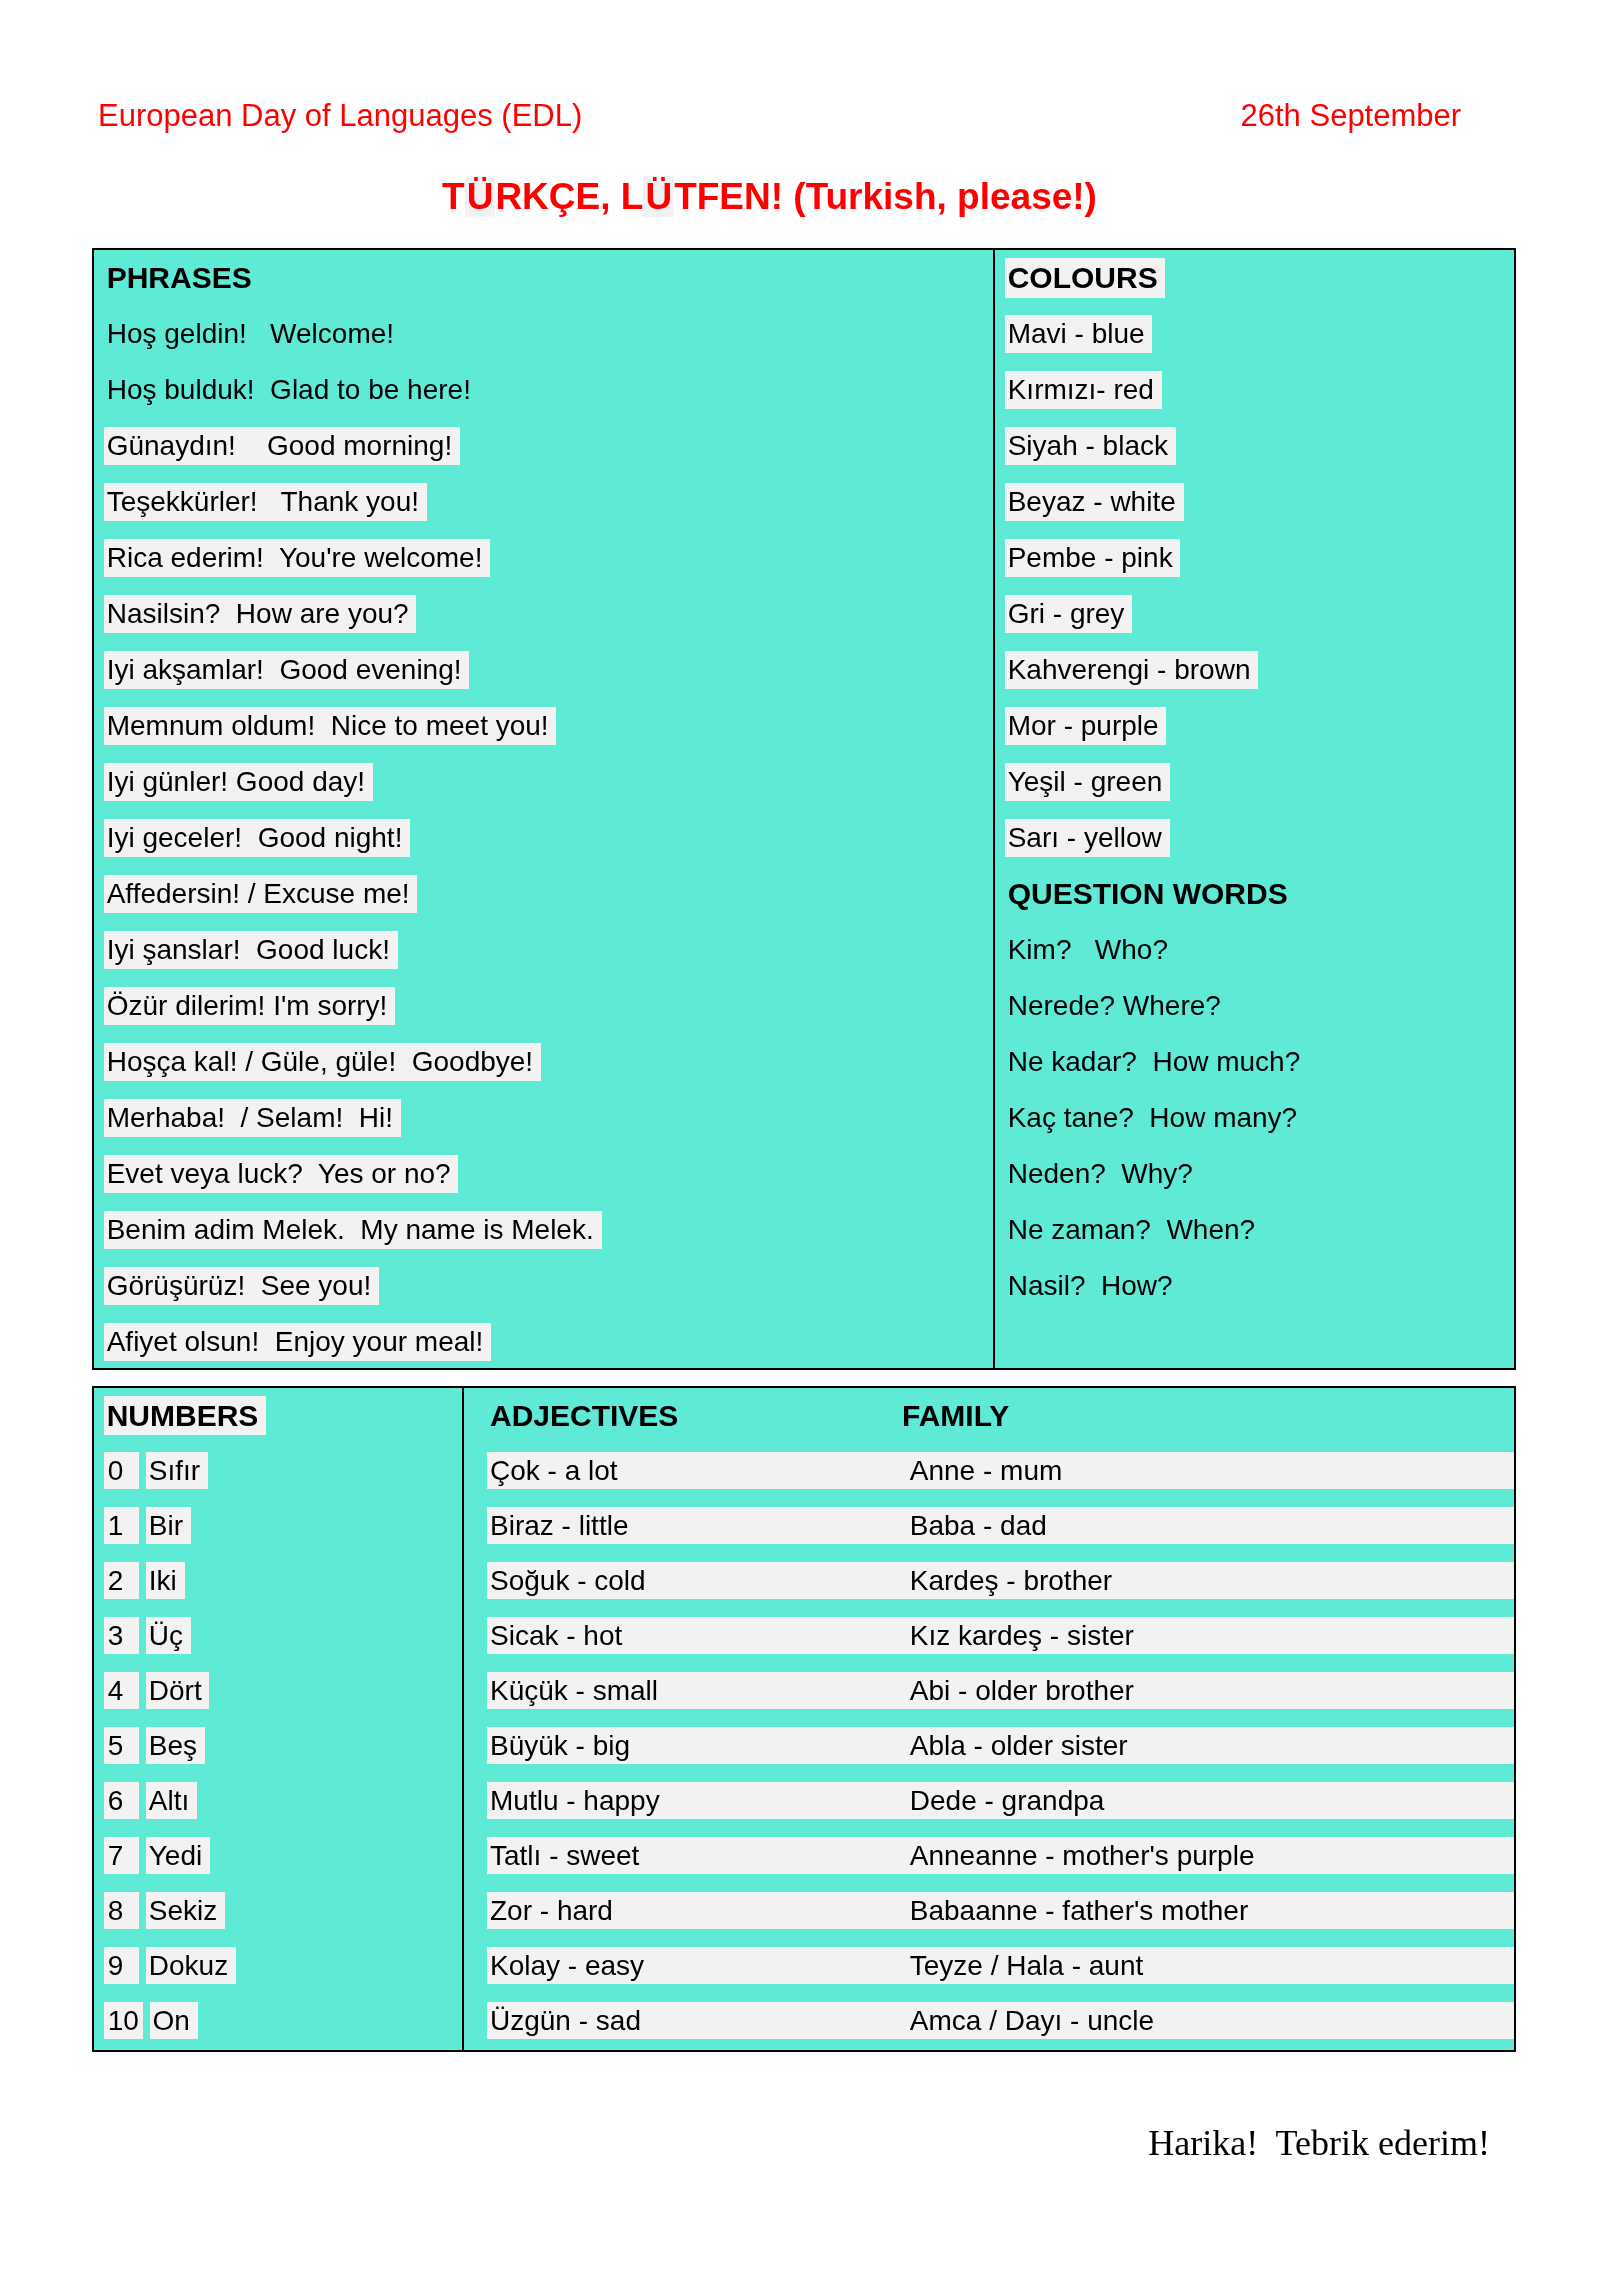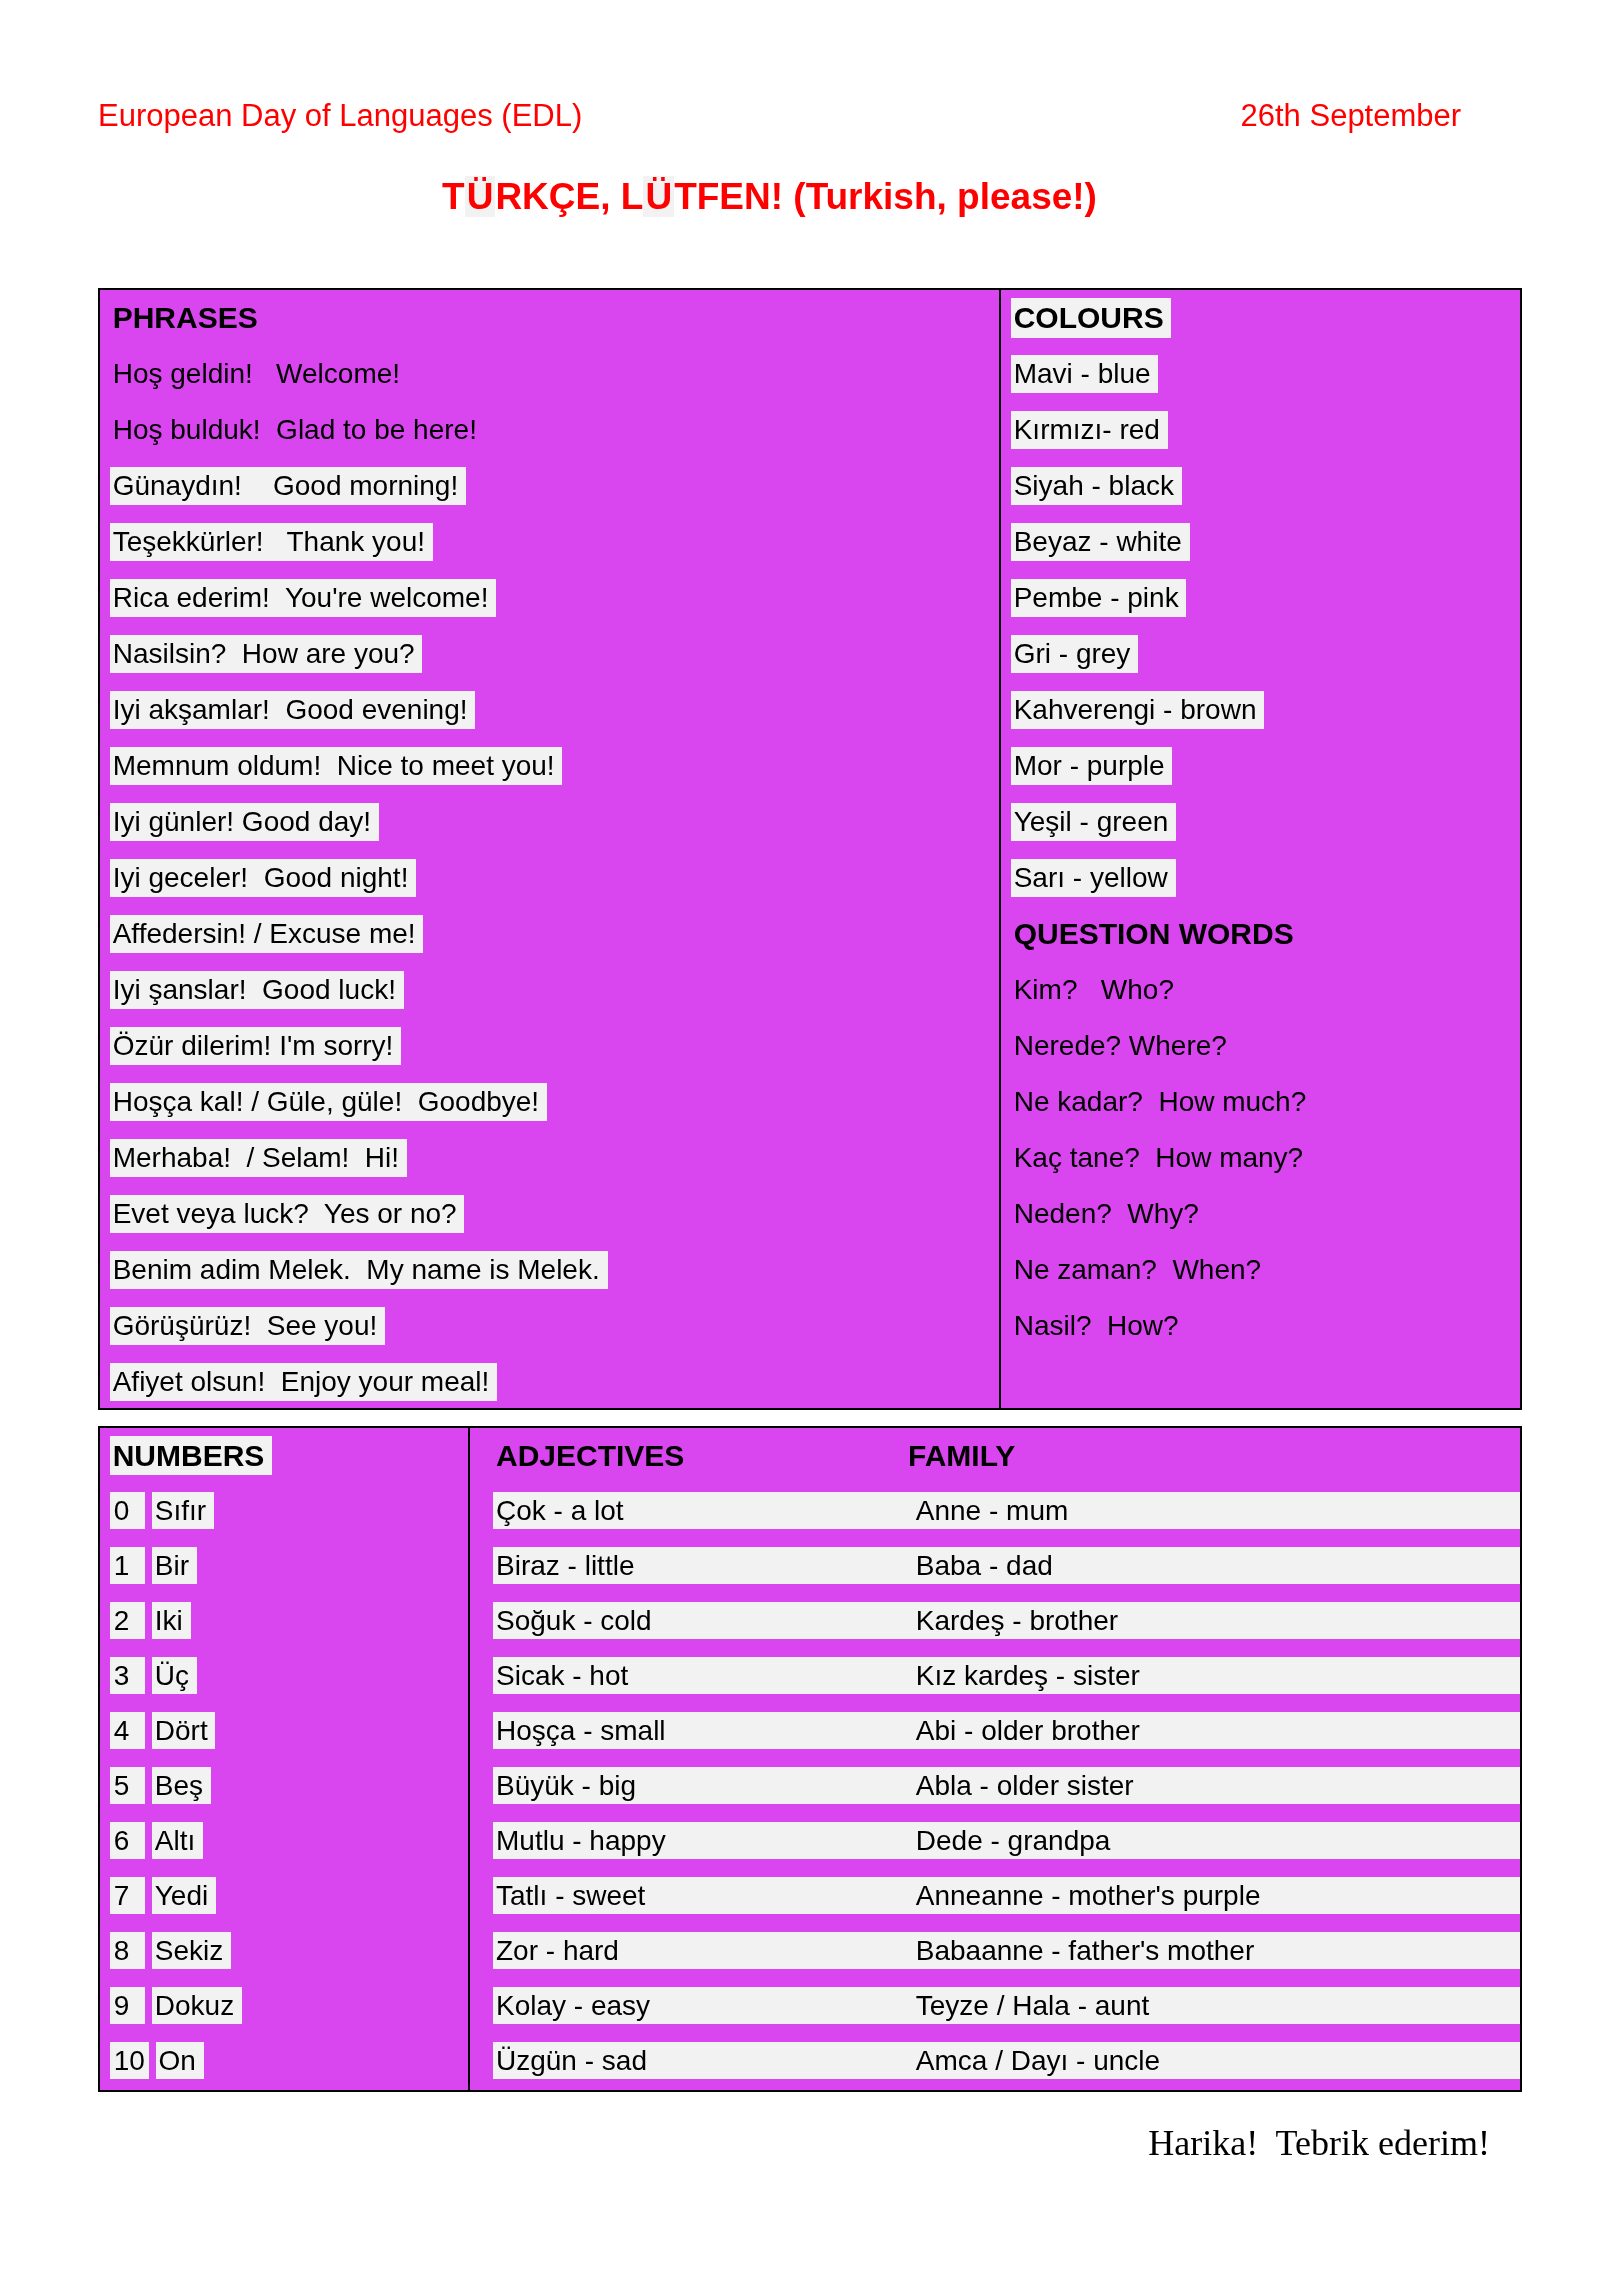--- a/index.html
+++ b/index.html
@@ -22,23 +22,23 @@
     font-size:31px;color:var(--accent);align-items:flex-end;
   }
   .doc-title{
     position:absolute;top:176px;left:0;width:1539px;
     text-align:center;
     font-size:37px;font-weight:bold;color:var(--accent);
     white-space:pre-wrap;
   }
   .doc-title .hl{background:var(--hl);}
   .vtable{
-    position:absolute;left:98px;width:1420px;
+    position:absolute;left:92px;width:1420px;
     border:2.9px solid var(--border);
-    display:flex;background:#d946ef;margin-top:40px;
+    display:flex;background:#5eead4;
   }
   .t1{top:248px;height:1118px;}
   .t2{top:1386px;height:662px;}
   .col{box-sizing:border-box;height:100%;}
   .col-divider{border-right:2.9px solid var(--border);}
   .phrases-col{width:901px;}
   .colours-col{flex:1;}
   .numbers-col{width:370px;}
   .adjfam-col{flex:1;}
   .row{
@@ -155,21 +155,21 @@
     <div class="col adjfam-col">
       <div class="row">
         <span class="adj-cell hdr-text">ADJECTIVES</span>
         <span class="fam-cell hdr-text">FAMILY</span>
       </div>
       <div>
           <div class="row"><span class="adj-cell hl">Çok - a lot</span><span class="fam-cell hl">Anne - mum</span></div>
           <div class="row"><span class="adj-cell hl">Biraz - little</span><span class="fam-cell hl">Baba - dad</span></div>
           <div class="row"><span class="adj-cell hl">Soğuk - cold</span><span class="fam-cell hl">Kardeş - brother</span></div>
           <div class="row"><span class="adj-cell hl">Sicak - hot</span><span class="fam-cell hl">Kız kardeş - sister</span></div>
-          <div class="row"><span class="adj-cell hl">Hoşça - small</span><span class="fam-cell hl">Abi - older brother</span></div>
+          <div class="row"><span class="adj-cell hl">Küçük - small</span><span class="fam-cell hl">Abi - older brother</span></div>
           <div class="row"><span class="adj-cell hl">Büyük - big</span><span class="fam-cell hl">Abla - older sister</span></div>
           <div class="row"><span class="adj-cell hl">Mutlu - happy</span><span class="fam-cell hl">Dede - grandpa</span></div>
           <div class="row"><span class="adj-cell hl">Tatlı - sweet</span><span class="fam-cell hl">Anneanne - mother's purple</span></div>
           <div class="row"><span class="adj-cell hl">Zor - hard</span><span class="fam-cell hl">Babaanne - father's mother</span></div>
           <div class="row"><span class="adj-cell hl">Kolay - easy</span><span class="fam-cell hl">Teyze / Hala - aunt</span></div>
           <div class="row"><span class="adj-cell hl">Üzgün - sad</span><span class="fam-cell hl">Amca / Dayı - uncle</span></div>
         </div>
     </div>
   </div>
 

